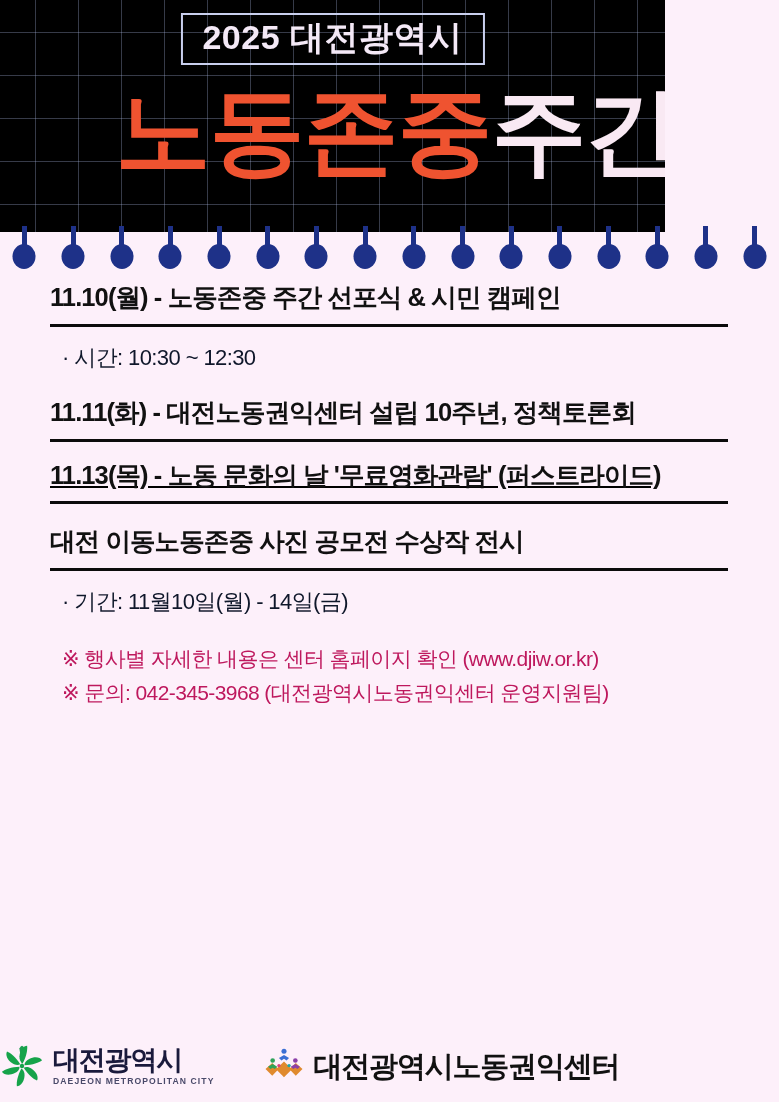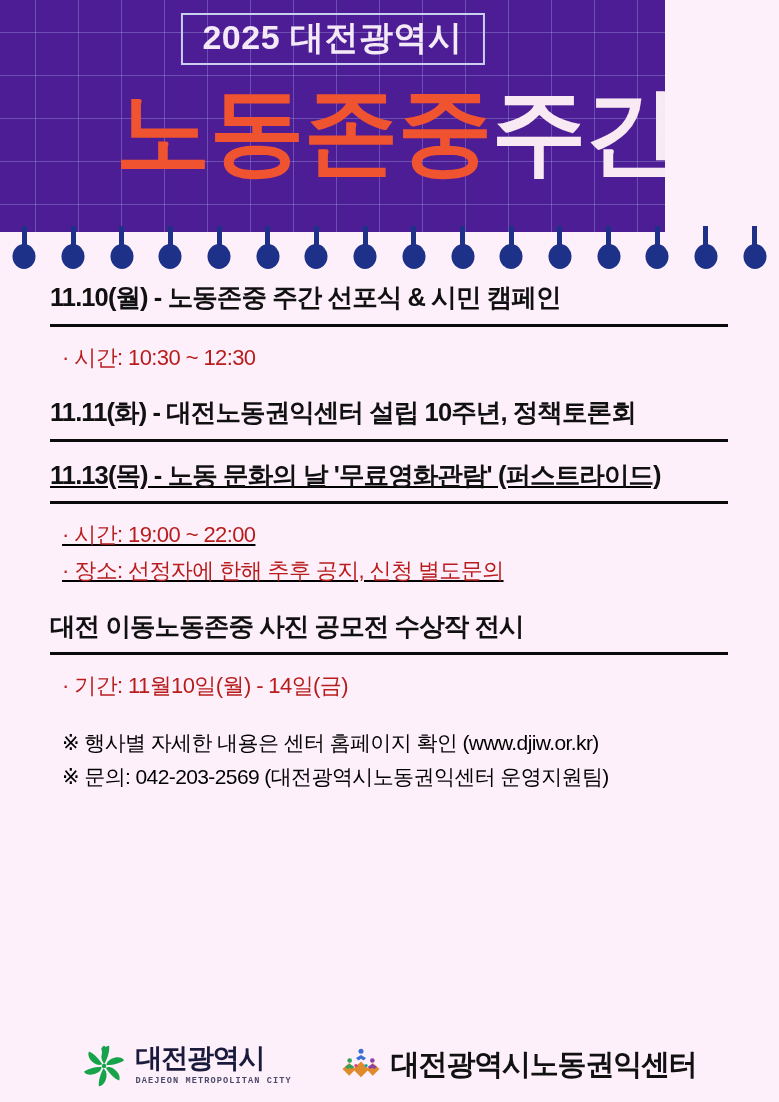--- a/index.html
+++ b/index.html
@@ -15,21 +15,21 @@
     background:#fdf0fa;
     overflow:hidden;
   }
 
   
   .header{
     position:absolute;
     left:0; top:0;
     width:665px;
     height:232px;
-    background:#4c1d95;
+    background:#000000;
     overflow:hidden;
   }
   .grid{
     position:absolute;
     left:-2px; top:-2px;
     width:783px; height:236px;
     background-image:
       linear-gradient(to right, rgba(180,195,240,.30) 1px, transparent 1px),
       linear-gradient(to bottom, rgba(180,195,240,.30) 1px, transparent 1px);
     background-size:43px 43px;
@@ -110,55 +110,53 @@
   }
   .rule{
     margin:11px 0 0 50px;
     width:678px;
     height:3px;
     background:#0b0b0b;
   }
   .blk-lines{ margin:13px 0 0 62px; }
   .blk-line{
     font-size:22px;
-    color:#b91c1c;
+    color:#0f172a;
     letter-spacing:-0.6px;
     line-height:1.62;
     white-space:nowrap;
   }
 
   
   .block.b1{ margin-bottom:22px; }
   .block.b2{ }
   .block.b3{ margin-bottom:22px;text-decoration:underline; }
   .block.b4{ margin-bottom:2px; }
 
   
   .notes{
     margin:22px 0 0 62px;
   }
   .note{
     font-size:21px;
-    color:#000000;
+    color:#be185d;
     letter-spacing:-0.6px;
     line-height:1.62;
     white-space:nowrap;
   }
 
   
   .footer{
     position:absolute;
     left:0; top:1030px;
     width:779px;
     height:72px;
     display:flex;
     align-items:center;
-    justify-content:center;
     gap:48px;
-    font-family:Liberation Mono, monospace;
   }
   .logo{
     display:flex;
     align-items:center;
     gap:9px;
   }
   .logo-text-wrap{ display:flex; flex-direction:column; line-height:1; }
   .logo-kr{
     font-size:27px;
     font-weight:800;
@@ -224,37 +222,33 @@
     </div>
 
     <div class="block b2">
       <div class="blk-head">11.11(화) -  대전노동권익센터 설립 10주년, 정책토론회</div>
       <div class="rule"></div>
     </div>
 
     <div class="block b3">
       <div class="blk-head">11.13(목) -  노동 문화의 날 '무료영화관람' (퍼스트라이드)</div>
       <div class="rule"></div>
-      <div class="blk-lines">
-        <div class="blk-line">· 시간: 19:00 ~ 22:00</div>
-        <div class="blk-line">· 장소: 선정자에 한해 추후 공지, 신청 별도문의</div>
-      </div>
     </div>
 
     <div class="block b4">
       <div class="blk-head">대전 이동노동존중 사진 공모전 수상작 전시</div>
       <div class="rule"></div>
       <div class="blk-lines">
         <div class="blk-line">· 기간: 11월10일(월) - 14일(금)</div>
       </div>
     </div>
 
     <div class="notes">
       <div class="note">※ 행사별 자세한 내용은 센터 홈페이지 확인 (www.djiw.or.kr)</div>
-      <div class="note">※ 문의: 042-203-2569 (대전광역시노동권익센터 운영지원팀)</div>
+      <div class="note">※ 문의: 042-345-3968 (대전광역시노동권익센터 운영지원팀)</div>
     </div>
 
   </div>
 
   <div class="footer">
 
     <div class="logo">
       <svg class="mark" width="44" height="44" viewBox="0 0 100 100">
         <g fill="#1e9e52">
           <g transform="translate(50,50)">

